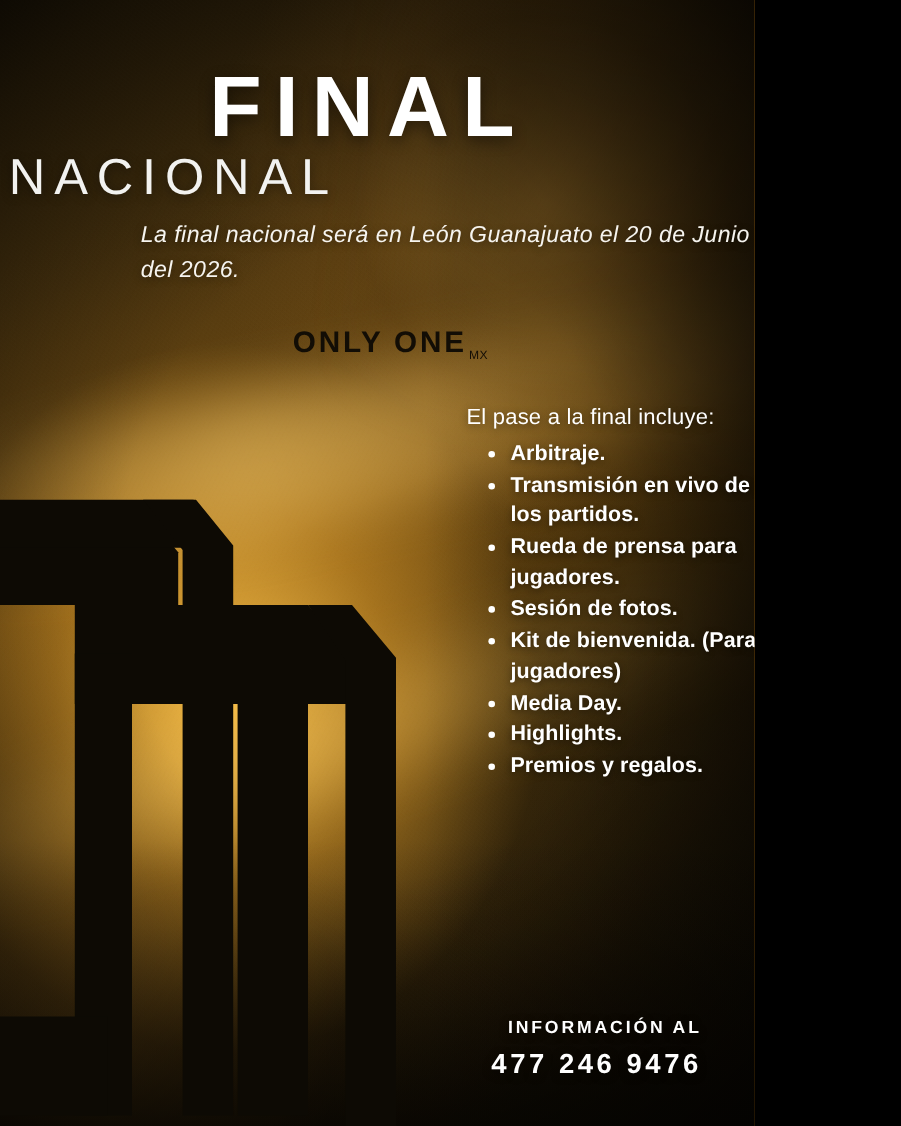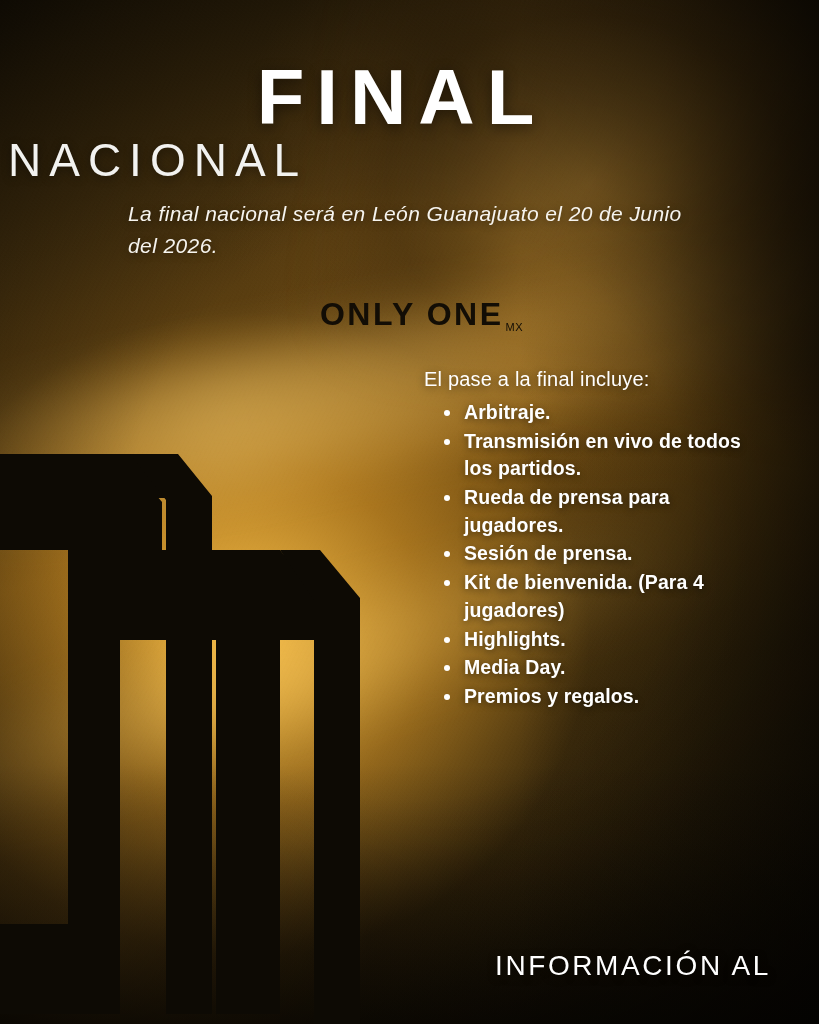--- a/index.html
+++ b/index.html
@@ -5,21 +5,21 @@
   html, body {
     margin: 0;
     padding: 0;
     background: #000;
   }
   body {
     font-family: "Liberation Sans", sans-serif;
   }
   .poster {
     position: relative;
-    width: 819px;
+    width: 686px;
     height: 1024px;
     overflow: hidden;
     background: #a16207;
   }
   
   .bg-base {
     position: absolute;
     inset: 0;
     background:
       radial-gradient(ellipse 60% 45% at 30% 62%, rgba(255,196,74,0.95) 0%, rgba(214,150,40,0.55) 38%, rgba(90,60,16,0.15) 70%, rgba(0,0,0,0) 100%),
@@ -142,21 +142,21 @@
     left: 0; right: 0;
     top: 296px;
     text-align: center;
     padding-right: 10px;
   }
   .brand-main {
     display: inline-block;
     color: #120d05;
     font-family: "Liberation Sans", sans-serif;
     font-weight: 700;
-    font-size: 32px;
+    font-size: 27px;
     letter-spacing: 2.5px;
     margin-left: 32px;
   }
   .brand-sub {
     display: inline-block;
     color: #120d05;
     font-family: "Liberation Sans", sans-serif;
     font-weight: 400;
     font-size: 11px;
     letter-spacing: 0.5px;
@@ -210,22 +210,22 @@
 
   .info {
     position: absolute;
     right: 48px;
     bottom: 42px;
     text-align: right;
     color: #ffffff;
   }
   .info-label {
     font-family: "Liberation Sans", sans-serif;
-    font-weight: 400;
-    font-size: 28px;
+    font-weight: 700;
+    font-size: 16px;
     letter-spacing: 2.6px;
     text-shadow: 0 2px 8px rgba(0,0,0,0.5);
   }
   .info-phone {
     margin-top: 9px;
     font-family: "Liberation Sans", sans-serif;
     font-weight: 700;
     font-size: 25px;
     letter-spacing: 3.2px;
     text-shadow: 0 2px 8px rgba(0,0,0,0.5);
@@ -270,26 +270,27 @@
     <div class="brand">
       <span class="brand-main">ONLY ONE</span><span class="brand-sub">MX</span>
     </div>
 
     <div class="includes">
       <div class="includes-head">El pase a la final incluye:</div>
       <ul class="includes-list">
         <li>Arbitraje.</li>
         <li>Transmisión en vivo de todos los partidos.</li>
         <li>Rueda de prensa para jugadores.</li>
-        <li>Sesión de prensa.</li>
+        <li>Sesión de fotos.</li>
         <li>Kit de bienvenida. (Para 4 jugadores)</li>
+        <li>Media Day.</li>
         <li>Highlights.</li>
-        <li>Media Day.</li>
         <li>Premios y regalos.</li>
       </ul>
     </div>
 
     <div class="info">
       <div class="info-label">INFORMACIÓN AL</div>
+      <div class="info-phone">477 246 9476</div>
     </div>
 
   </div>
 </div>
 
 </body></html>

